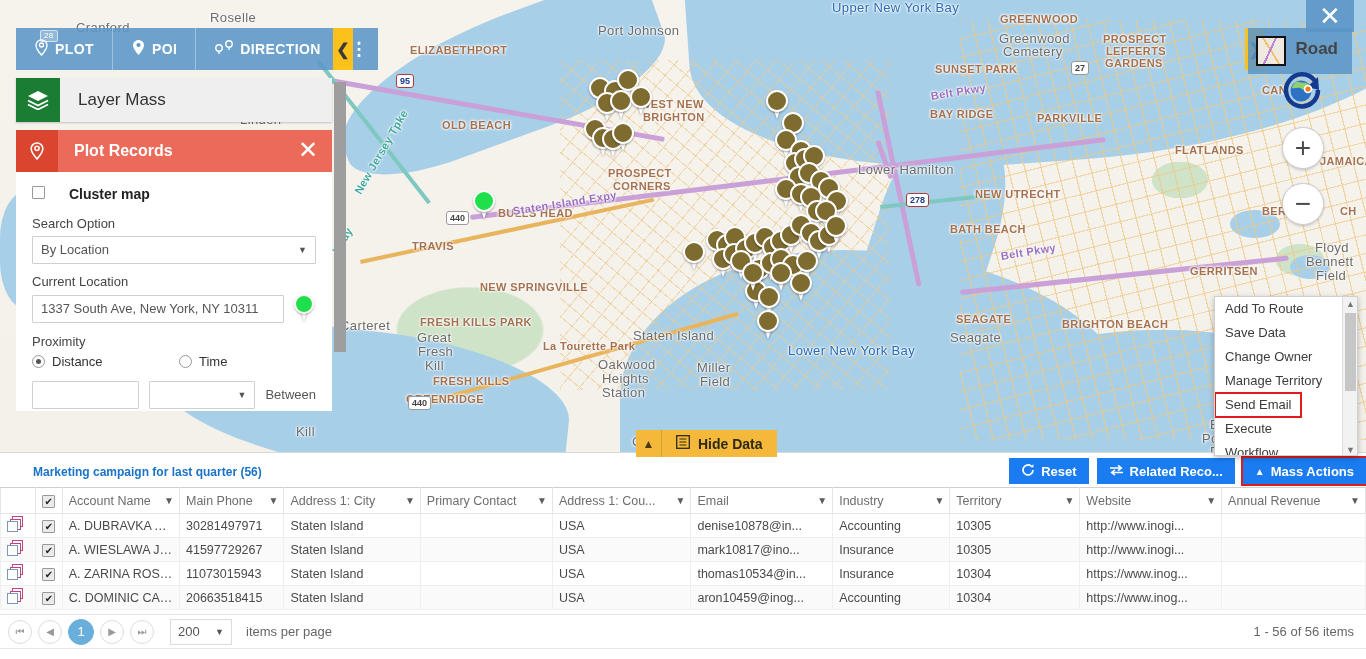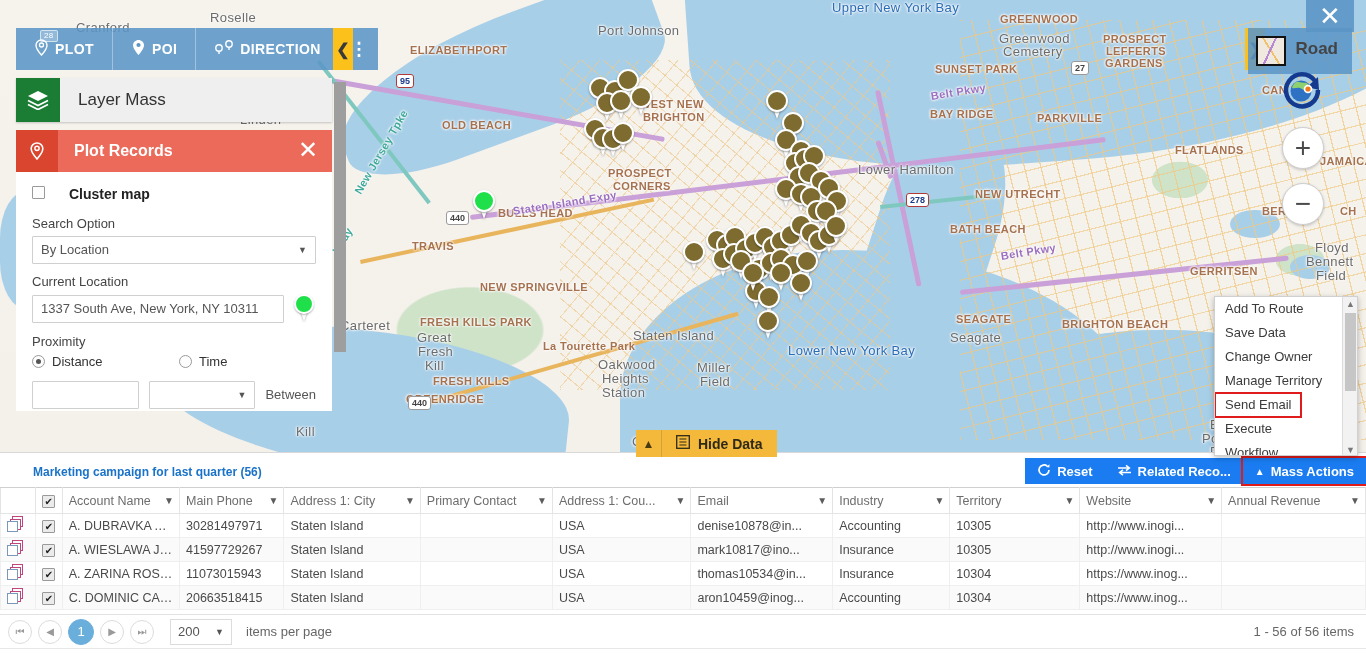--- a/index.html
+++ b/index.html
@@ -288,21 +288,21 @@
   
   .grid-wrap {
     position: absolute; left: 0; top: 452px; width: 1366px; height: 207px;
     background: #fff; border-top: 1px solid #d9d9d9;
   }
   .grid-topbar { position: relative; height: 34px; }
   .grid-title {
     position: absolute; left: 33px; top: 12px; font-size: 12px;
     font-weight: bold; color: #1a73c8; cursor: pointer;
   }
-  .act-btns { position: absolute; right: 0; top: 5px; display: flex; gap: 0; margin-left: 11px; }
+  .act-btns { position: absolute; right: 0; top: 5px; display: flex; gap: 8px; margin-left: 11px; }
   .abtn {
     height: 26px; background: #1a7cf0; color: #fff; font-size: 13px; font-weight: bold;
     display: flex; align-items: center; gap: 6px; padding: 0 12px; cursor: pointer;
   }
   .abtn.hl { outline: 2px solid #e01b1b; outline-offset: 0px; }
 
   table.dg { width: 1366px; border-collapse: collapse; table-layout: fixed; }
   table.dg th {
     height: 26px; background: #fff; border: 1px solid #e4e4e4; border-top: 1px solid #cfcfcf;
     font-size: 12.5px; font-weight: normal; color: #6d6d6d; text-align: left;

